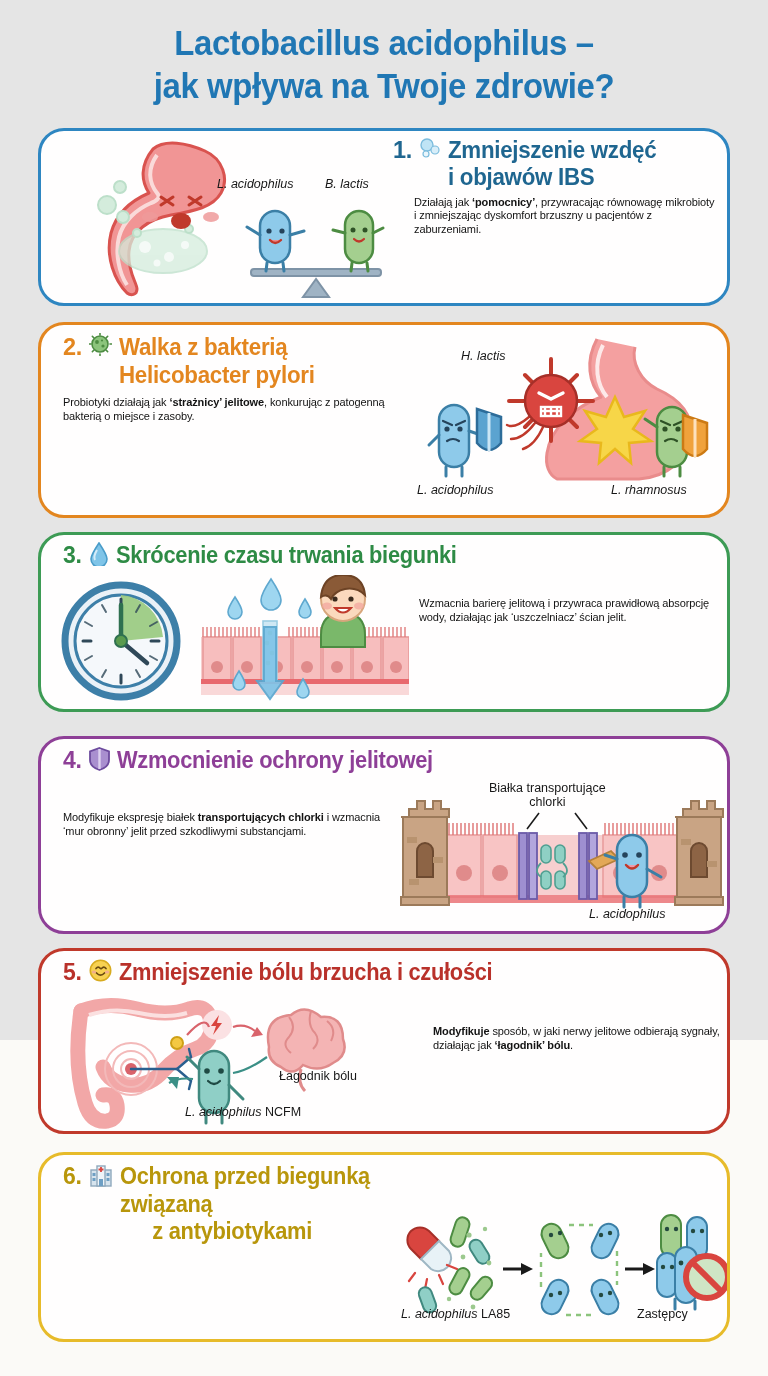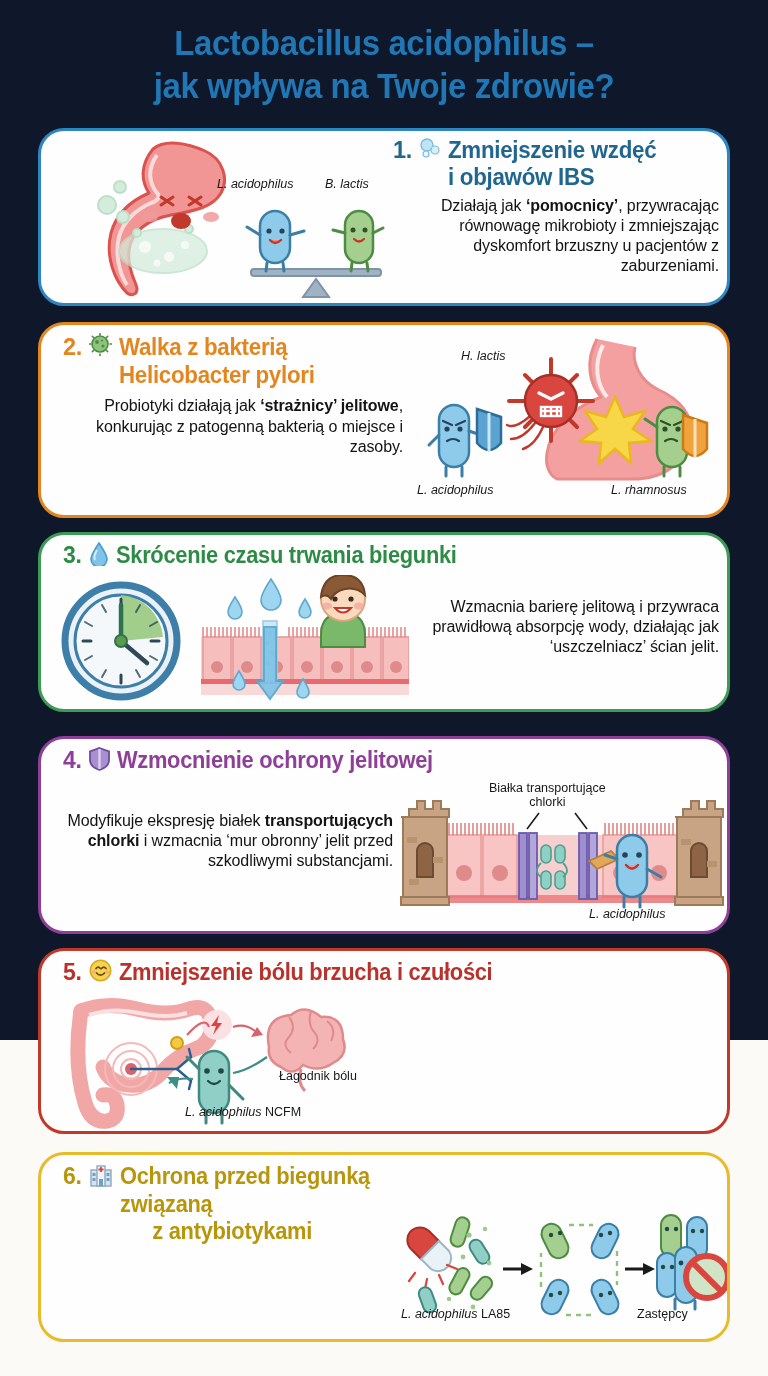--- a/index.html
+++ b/index.html
@@ -3,21 +3,21 @@
 <meta charset="utf-8">
 <title>Lactobacillus acidophilus – infografika</title>
 <style>
   * { box-sizing: border-box; margin: 0; padding: 0; }
   html, body {
     width: 768px; height: 1376px;
     background: #fbfaf7;
     font-family: "Liberation Sans", sans-serif;
     overflow: hidden;
   }
-  .page { position: relative; width: 768px; height: 1040px; background: #0f172a; }
+  .page { position: relative; width: 768px; height: 1040px; background: #e5e5e5; }
 
   
   .title {
     text-align: center;
     color: #2077b4;
     font-weight: bold;
     font-size: 35px;
     line-height: 1.22;
     letter-spacing: -0.4px;
     padding: 22px 30px 10px 30px;
@@ -43,21 +43,21 @@
   .head { display: flex; align-items: flex-start; gap: 7px; font-weight: bold; letter-spacing: -0.3px; }
   .headtxt { transform: scaleX(0.95); transform-origin: left center; }
   .h1c { color: #1f6690; font-size: 23.5px; line-height: 1.16; }
   .h2c { color: #e3861f; font-size: 23.5px; line-height: 1.2; }
   .h3c { color: #2e8b45; font-size: 23px; }
   .h4c { color: #8e3f97; font-size: 23px; }
   .h5c { color: #b9312a; font-size: 23px; }
   .h6c { color: #b8960b; font-size: 23px; line-height: 1.2; }
 
   .num { font-weight: bold; }
-  .body { font-size: 16px; line-height: 1.26; color: #131313; letter-spacing: -0.1px; text-align: right; }
+  .body { font-size: 11px; line-height: 1.26; color: #131313; letter-spacing: -0.1px; }
   .body b { font-weight: bold; }
   .cap { font-size: 12.5px; color: #171717; font-style: italic; white-space: nowrap; }
   .cap em { font-style: italic; }
   .cap .rm { font-style: normal; }
 
   .ico { display: inline-block; flex: 0 0 auto; }
 
   
   .s1 { position: relative; height: 100%; }
   .s1 .art { position: absolute; left: 4px; top: 4px; width: 352px; height: 166px; }
@@ -542,20 +542,21 @@
           </g>
 
           <path d="M208 64 q-20 14 -34 16" fill="none" stroke="#3b8f86" stroke-width="2.2"></path>
           <path d="M134 86 q-14 -2 -24 4" fill="none" stroke="#3b8f86" stroke-width="2.2"></path>
           <polygon points="108,84 118,96 120,84" fill="#3b8f86"></polygon>
         </svg>
         <div class="cap lbl-lag">Łagodnik bólu</div>
         <div class="cap lbl-ncfm"><em>L. acidophilus</em><span class="rm">&nbsp;</span><span class="rm">NCFM</span></div>
       </div>
 
+      <div class="body"><b>Modyfikuje</b><span> sposób, w jaki nerwy jelitowe odbierają sygnały, działając jak </span><b>‘łagodnik’ bólu</b><span>.</span></div>
     </div>
   </div>
 
   <div class="card c6">
     <div class="s6">
       <div class="head h6c">
         <span class="num">6.</span>
         <span class="ico">
           <svg width="24" height="24" viewBox="0 0 24 24">
               <rect x="2" y="7" width="20" height="16" fill="#d7e4ee" stroke="#8fa8bc" stroke-width="1.4"></rect>

